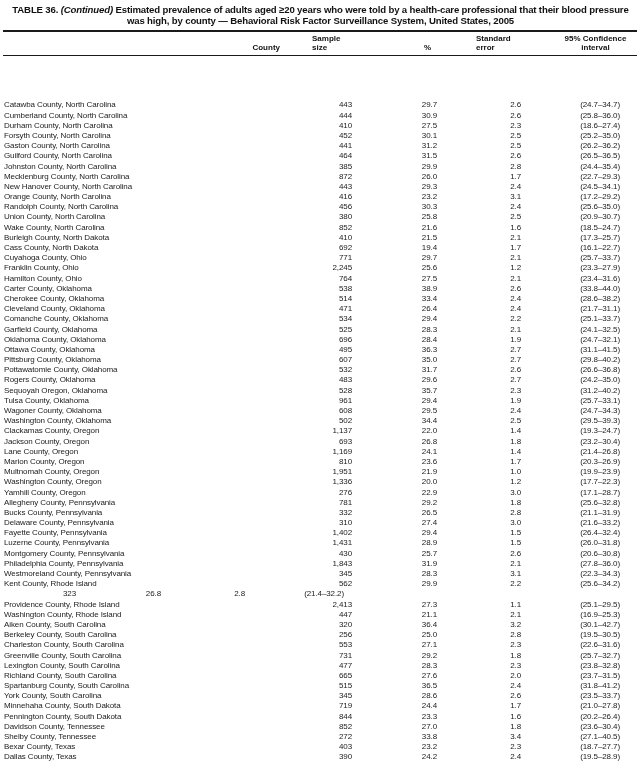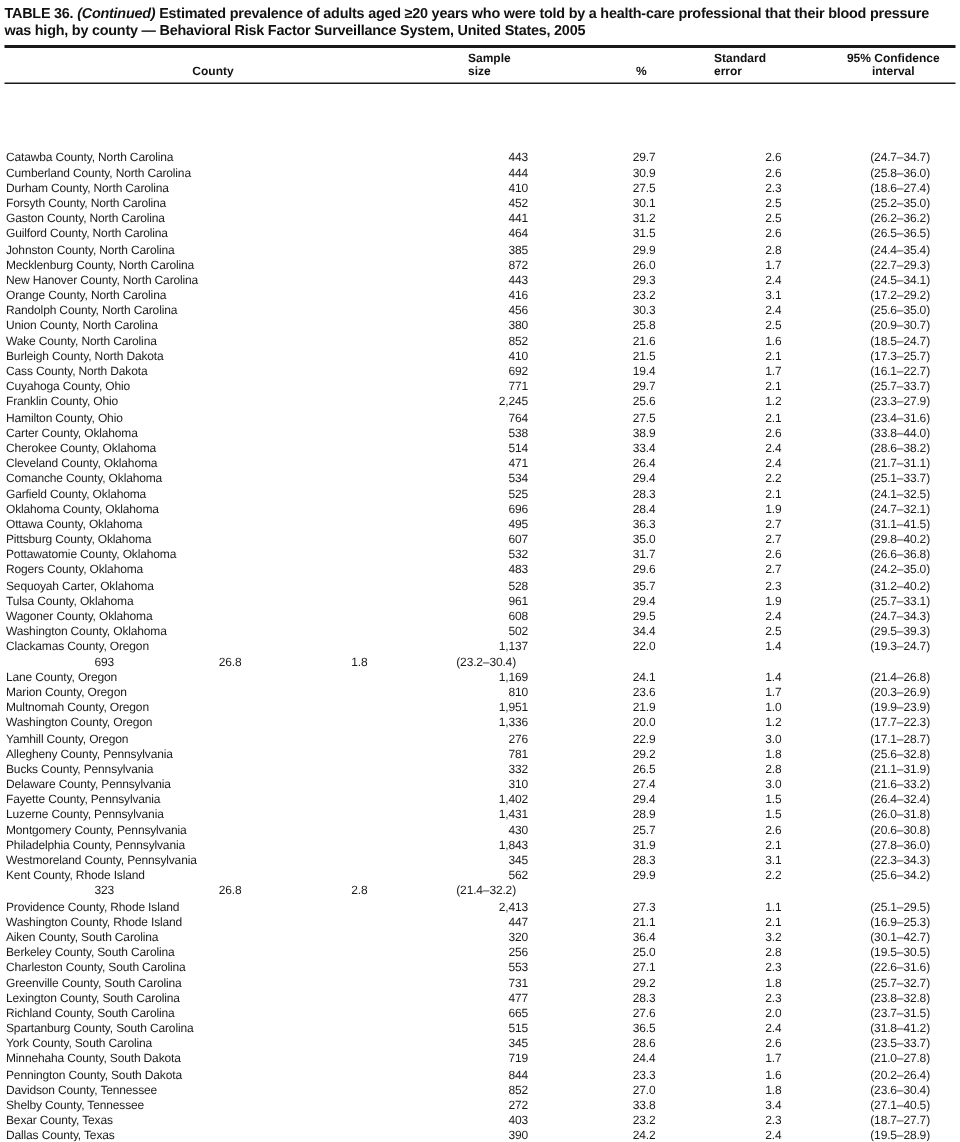--- a/index.html
+++ b/index.html
@@ -1,23 +1,23 @@
 <!DOCTYPE html>
 <html><head>
 <meta charset="utf-8">
 <style>
   html,body{margin:0;padding:0;background:#ffffff;}
   body{width:640px;height:761px;font-family:"Liberation Sans","DejaVu Sans",sans-serif;color:#1b1b1b;}
   .page{position:relative;width:640px;height:761px;overflow:hidden;background:#fff;}
-  .title{padding:4px 2px 0 3px;font-weight:bold;font-size:9.6px;line-height:11.4px;letter-spacing:-0.15px;color:#111;}
+  .title{padding:4px 2px 0 3px;font-weight:bold;font-size:9.6px;line-height:11.4px;letter-spacing:-0.15px;color:#111;text-align:center;}
   .title .it{font-style:italic;}
   .rule-top{margin:3px 3px 0 3px;border-top:2px solid #1a1a1a;height:0;}
   .thead{display:flex;align-items:flex-end;padding:3px 0 3px 4px;font-weight:bold;font-size:8px;line-height:8.8px;color:#111;}
   .thead .c{white-space:pre-line;}
-  .c-county{width:276px;text-align:center;}
+  .c-county{width:276px;text-align:right;}
   .c-n{width:72px;transform:translateX(32px);}
   .c-pct{width:85px;text-align:center;transform:translateX(33px);}
   .c-se{width:84px;text-align:left;transform:translateX(39px);}
   .c-ci{width:99px;text-align:center;transform:translateX(25px);}
   .rule-head{margin:0 3px;border-top:1.5px solid #1a1a1a;height:0;}
   .tbody{padding:2px 0 0 4px;margin-top:42px;}
   .tr{display:flex;height:10.2px;line-height:10.2px;font-size:8px;letter-spacing:-0.1px;}
   .td{overflow:hidden;white-space:nowrap;}
   .td-county{width:276px;text-align:left;}
   .td-n{width:72px;text-align:right;}
@@ -266,21 +266,21 @@
 
     <div class="tr">
       <div class="td td-county">Rogers County, Oklahoma</div>
       <div class="td td-n">483</div>
       <div class="td td-pct">29.6</div>
       <div class="td td-se">2.7</div>
       <div class="td td-ci">(24.2–35.0)</div>
     </div>
 
     <div class="tr">
-      <div class="td td-county">Sequoyah Carter, Oklahoma</div>
+      <div class="td td-county">Sequoyah Oregon, Oklahoma</div>
       <div class="td td-n">528</div>
       <div class="td td-pct">35.7</div>
       <div class="td td-se">2.3</div>
       <div class="td td-ci">(31.2–40.2)</div>
     </div>
 
     <div class="tr">
       <div class="td td-county">Tulsa County, Oklahoma</div>
       <div class="td td-n">961</div>
       <div class="td td-pct">29.4</div>
@@ -306,20 +306,21 @@
 
     <div class="tr">
       <div class="td td-county">Clackamas County, Oregon</div>
       <div class="td td-n">1,137</div>
       <div class="td td-pct">22.0</div>
       <div class="td td-se">1.4</div>
       <div class="td td-ci">(19.3–24.7)</div>
     </div>
 
     <div class="tr">
+      <div class="td td-county">Jackson County, Oregon</div>
       <div class="td td-n">693</div>
       <div class="td td-pct">26.8</div>
       <div class="td td-se">1.8</div>
       <div class="td td-ci">(23.2–30.4)</div>
     </div>
 
     <div class="tr">
       <div class="td td-county">Lane County, Oregon</div>
       <div class="td td-n">1,169</div>
       <div class="td td-pct">24.1</div>

